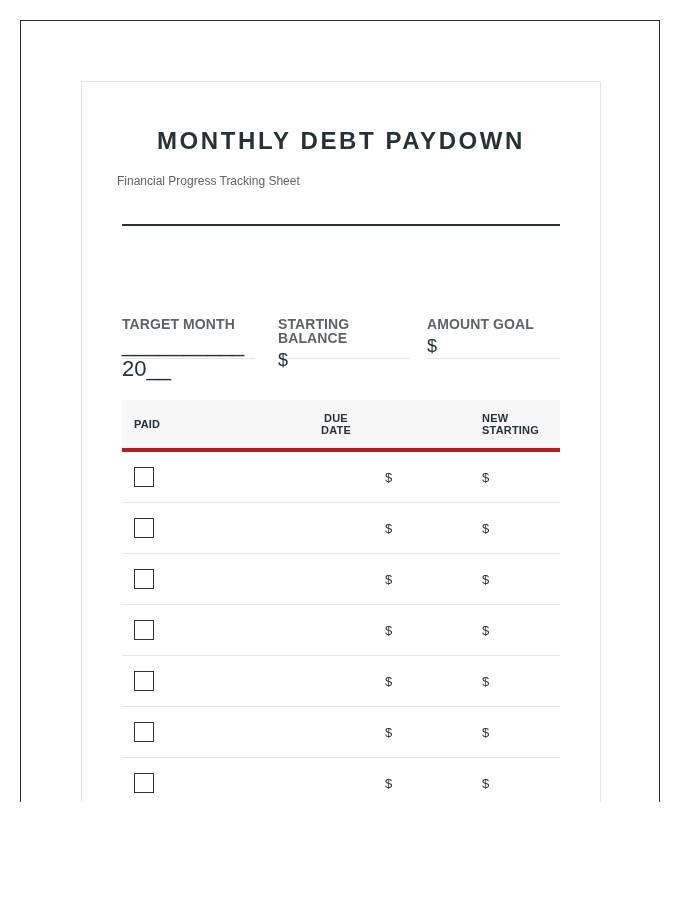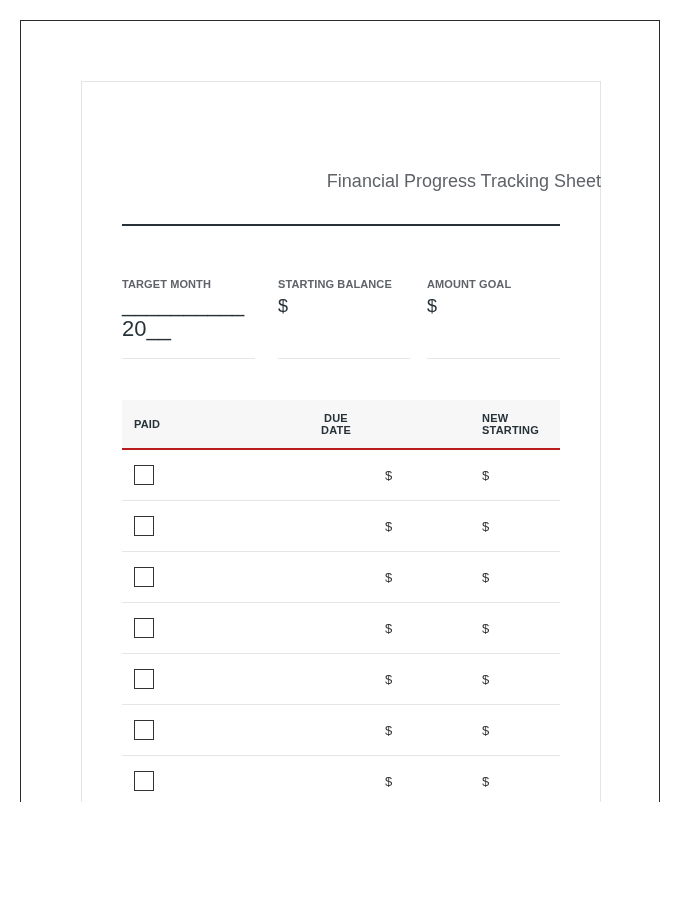--- a/index.html
+++ b/index.html
@@ -48,48 +48,50 @@
       font-size: 24px;
       font-weight: bold;
       letter-spacing: 2.6px;
       color: #263238;
       line-height: 28px;
     }
     .subtitle {
       position: absolute;
       left: 0; right: 0;
       top: 173px;
-      text-align: right;
-      font-size: 18px;
+      text-align: left;
+      font-size: 12px;
       color: #5f6368;
       line-height: 16px;
+      padding-left: 36px;
     }
     .title, .subtitle { left: 81px; width: 520px; right: auto; }
     .header-rule {
       position: absolute;
       left: 122px;
       top: 224px;
       width: 438px;
       height: 2px;
       background: #263238;
     }
     .field {
       position: absolute;
       top: 277px;
       height: 82px;
       border-bottom: 1px solid #e6e6e6;
       box-sizing: border-box;
     }
     .field-label {
-      font-size: 11px;
+      font-size: 14px;
       font-weight: bold;
       color: #5f6368;
       letter-spacing: 0.1px;
       line-height: 14px;
       display: block;
+      margin-top: 40px;
     }
     .field-value {
       font-size: 18px;
       color: #263238;
       line-height: 22px;
       display: block;
       margin-top: 4px;
       white-space: pre-line;
     }
     .field-value.month {
@@ -104,21 +106,21 @@
     .table {
       position: absolute;
       left: 122px;
       top: 400px;
       width: 438px;
     }
     .thead {
       position: relative;
       height: 48px;
       background: #f7f7f7;
-      border-bottom: 2px solid #b91c1c;
+      border-bottom: 4px solid #b91c1c;
     }
     .th {
       position: absolute;
       top: 0;
       height: 48px;
       display: flex;
       align-items: center;
       font-size: 11px;
       font-weight: bold;
       color: #263238;
@@ -161,20 +163,21 @@
     .cell.desc { left: 86px; width: 105px; }
     .cell.due { left: 199px; width: 56px; }
   </style>
 </head>
 <body>
 
 <div class="viewport">
   <div class="frame"></div>
   <div class="card"></div>
 
+  <div class="title">MONTHLY DEBT PAYDOWN</div>
   <div class="subtitle">Financial Progress Tracking Sheet</div>
   <div class="header-rule"></div>
 
   <div class="field field-1">
     <span class="field-label">TARGET MONTH</span>
     <span class="field-value month">__________
 20__</span>
   </div>
   <div class="field field-2">
     <span class="field-label">STARTING BALANCE</span>

